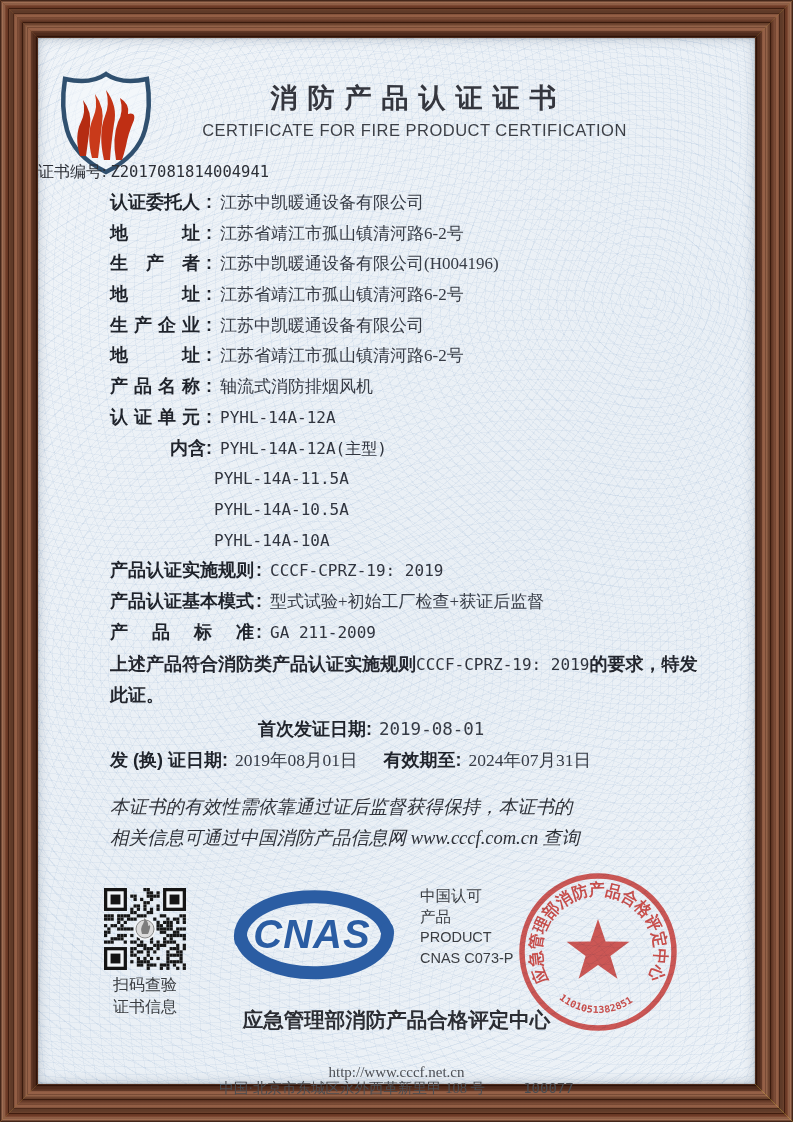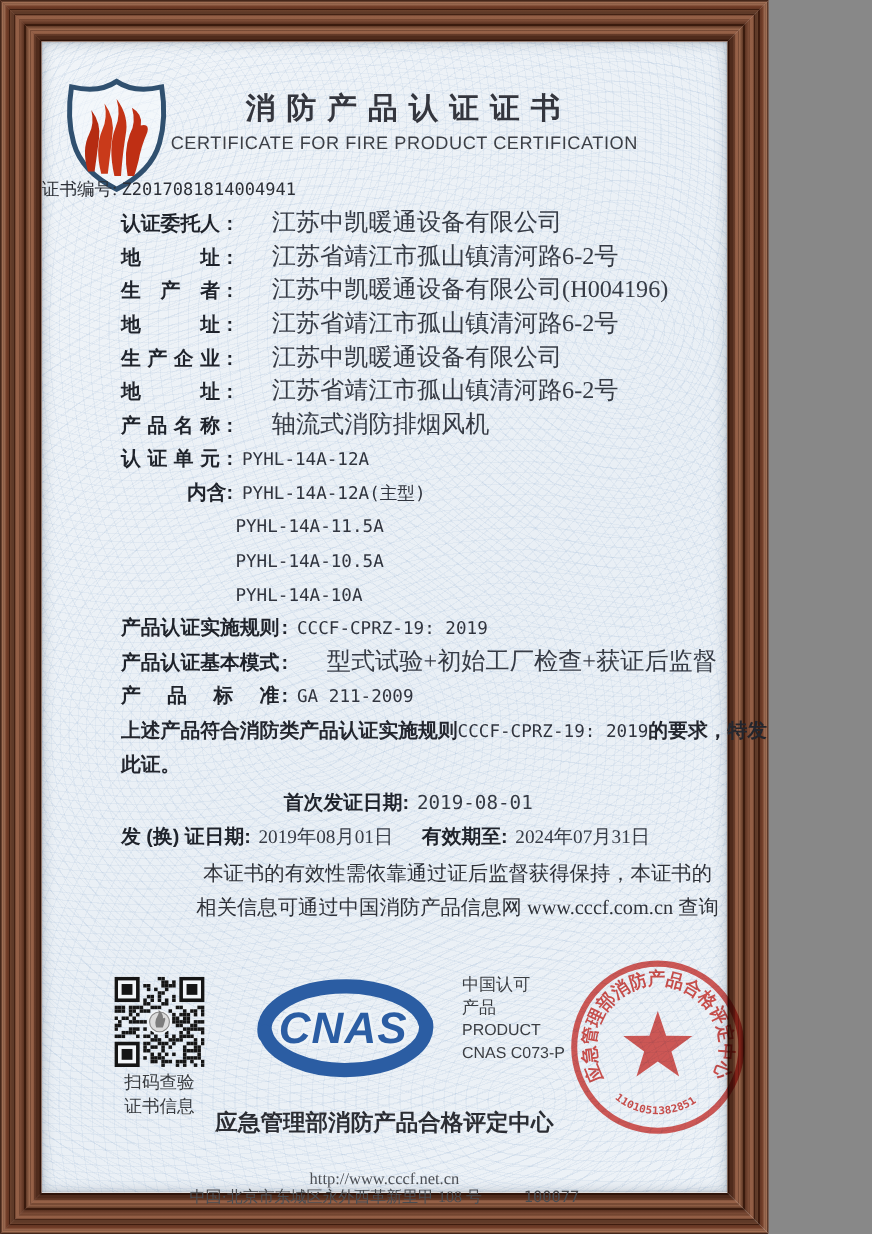--- a/index.html
+++ b/index.html
@@ -1,16 +1,16 @@
 <!DOCTYPE html>
 <html><head>
 <meta charset="utf-8">
 <style>
   html,body{margin:0;padding:0;background:#888;}
-  #cert{position:relative;width:699px;height:1122px;background:#ffffff;overflow:hidden;
+  #cert{position:relative;width:793px;height:1122px;background:#fde047;overflow:hidden;
         font-family:"Liberation Serif",serif;}
   
   .fside{position:absolute;background-color:#6f3a26;}
   .f-top,.f-bottom{left:0;right:0;height:38px;
      background-image:
        linear-gradient(to bottom, rgba(0,0,0,.45) 0 1px, rgba(255,215,180,.28) 2px 4px, rgba(0,0,0,0) 6px,
          rgba(0,0,0,.28) 11px 13px, rgba(255,210,175,.18) 15px 17px, rgba(0,0,0,.22) 22px 24px,
          rgba(255,205,170,.20) 27px 30px, rgba(0,0,0,.30) 33px 35px, rgba(20,5,0,.5) 36px 38px),
        repeating-linear-gradient(to bottom, #7b452e 0 3px, #5f2f1c 3px 4px, #713d28 4px 8px,
          #4a2212 8px 9.5px, #835037 9.5px 13px, #562a18 13px 14px);}
@@ -45,32 +45,32 @@
   
   .body{position:absolute;left:110px;top:187px;width:612px;color:#363b45;}
   .row{height:30.7px;line-height:30.7px;white-space:pre;font-size:17.5px;}
   .lbl{display:inline-block;width:96px;font-family:"Liberation Sans",sans-serif;font-weight:bold;
        font-size:18px;color:#1f232b;white-space:pre;vertical-align:baseline;}
   .lbl.s4{letter-spacing:6px;}
   .lbl.r{text-align:right;}
   .lbl.w{width:146px;}
   .lbl.s24{letter-spacing:24px;}
   .cl{font-family:"Liberation Sans",sans-serif;font-weight:bold;font-size:18px;color:#1f232b;padding-right:8px;}
-  .v{font-size:22px;color:#363b45;margin-left:27px;}
+  .v{font-size:17px;color:#363b45;}
   .vm{font-family:"DejaVu Sans Mono",monospace;font-size:16px;color:#30343e;}
   .indent{padding-left:104px;}
   .statement{margin-top:2px;width:600px;line-height:31px;font-size:18px;
      font-family:"Liberation Sans",sans-serif;font-weight:bold;color:#23262e;}
   .statement .vm{font-weight:normal;}
   .d1{margin-top:3px;height:31px;line-height:31px;padding-left:148px;}
   .d2{height:31px;line-height:31px;}
   .dlbl{font-family:"Liberation Sans",sans-serif;font-weight:bold;font-size:18px;color:#1f232b;}
   .dval{font-size:17.5px;color:#363b45;padding-left:7px;}
   .gap{display:inline-block;width:26px;}
-  .notice{margin-top:4px;width:612px;text-align:center;line-height:31px;font-size:18.5px;color:#2e3138;}
+  .notice{margin-top:16px;width:612px;text-align:left;line-height:31px;font-size:18.5px;color:#2e3138;font-style:italic;}
   
   .qr{position:absolute;left:104px;top:888px;}
   .qrcap{position:absolute;left:104px;top:974px;width:82px;text-align:center;
      font-size:16px;line-height:22px;color:#393c40;}
   .cnas{position:absolute;left:226px;top:884px;}
   .cnastxt{position:absolute;left:420px;top:886px;font-size:15.5px;line-height:20.5px;color:#3a3d42;}
   .cnastxt .en{font-family:"Liberation Sans",sans-serif;font-size:14.5px;}
   .orgline{position:absolute;left:38px;right:38px;top:1006px;text-align:center;
      font-family:"Liberation Sans",sans-serif;font-weight:bold;font-size:20.5px;color:#2b2d33;}
   .addr{position:absolute;left:38px;right:38px;top:1079px;text-align:center;font-size:14.5px;color:#4a4d52;}

